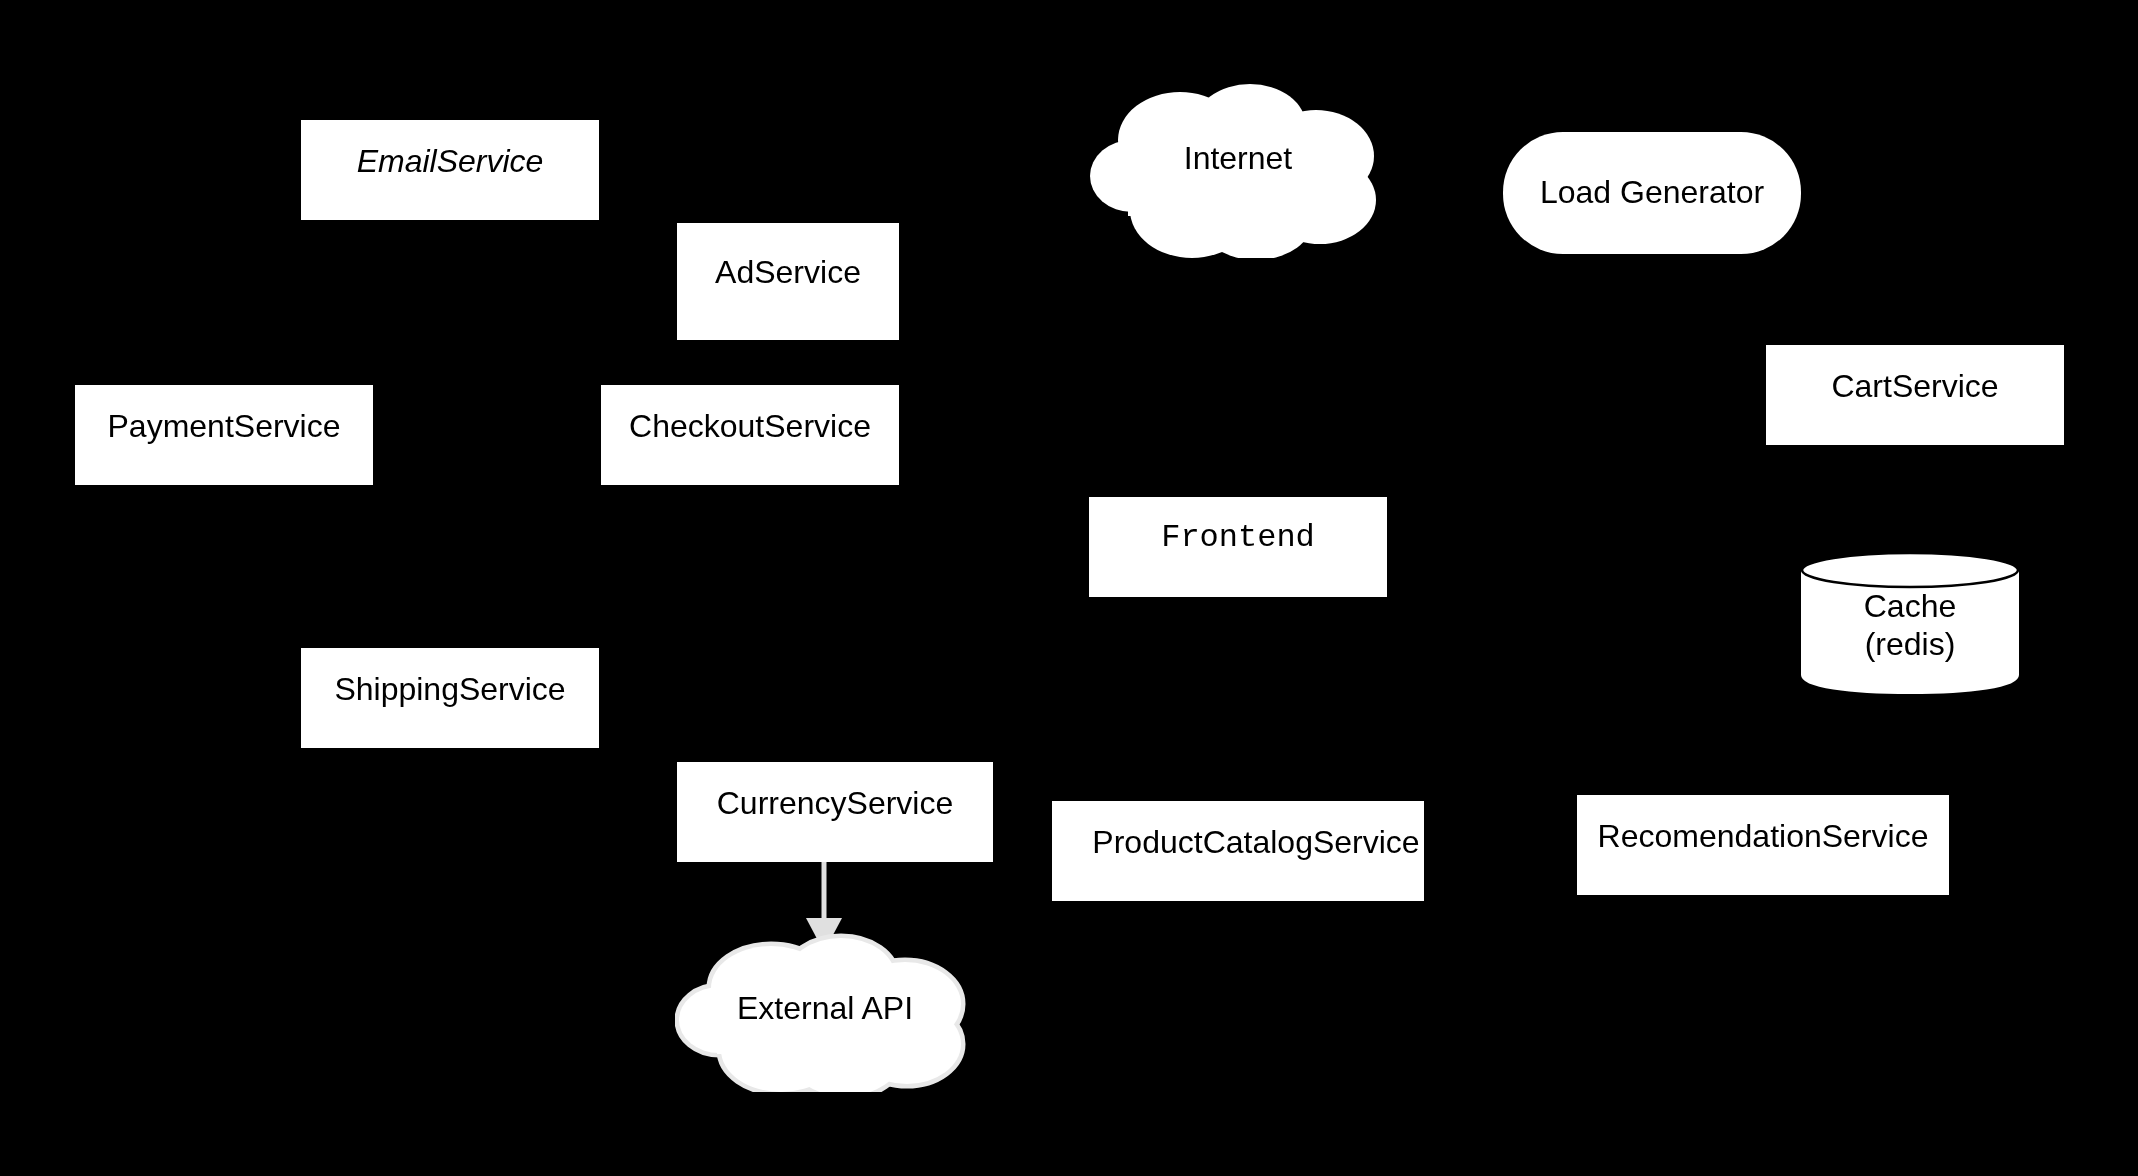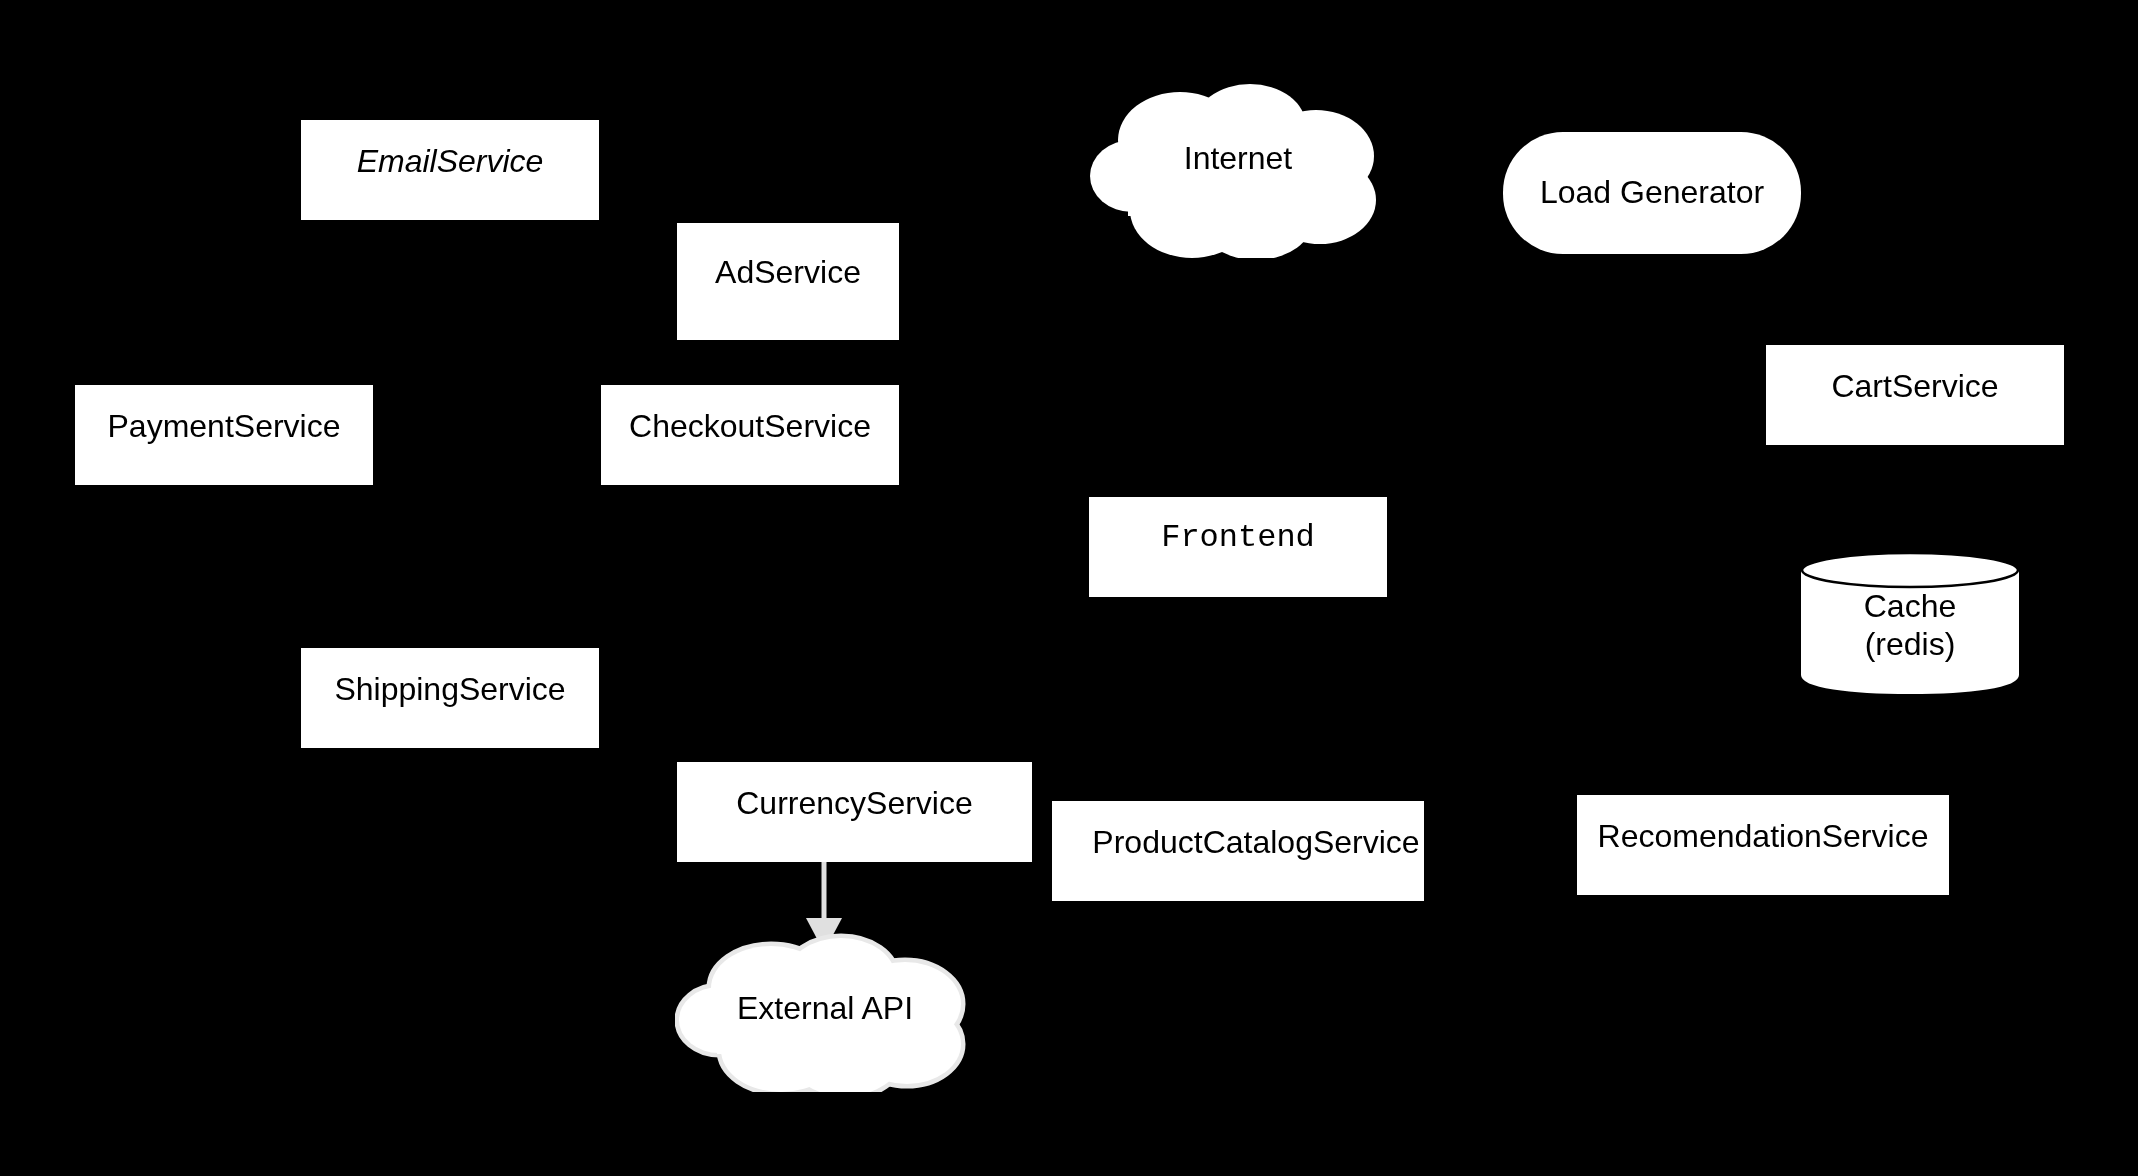--- a/index.html
+++ b/index.html
@@ -129,21 +129,21 @@
       <ellipse cx="110" cy="20" rx="108" ry="17" fill="#ffffff" stroke="#000000" stroke-width="2.5"></ellipse>
     </svg>
     <div class="label two-line" style="top:38px;">Cache
 (redis)</div>
   </div>
 
   <div class="node rect" style="left:301px; top:648px; width:298px; height:100px;">
     <div class="label" style="top:22px;">ShippingService</div>
   </div>
 
-  <div class="node rect" style="left:677px; top:762px; width:355px; height:100px;padding-left:15px;">
+  <div class="node rect" style="left:677px; top:762px; width:316px; height:100px;padding-left:15px;">
     <div class="label" style="top:22px;">CurrencyService</div>
   </div>
 
   <div class="node rect" style="left:1052px; top:801px; width:372px; height:100px;">
     <div class="label" style="top:22px;padding-left:36px;">ProductCatalogService</div>
   </div>
 
   <div class="node rect" style="left:1577px; top:795px; width:372px; height:100px;">
     <div class="label" style="top:22px;">RecomendationService</div>
   </div>

